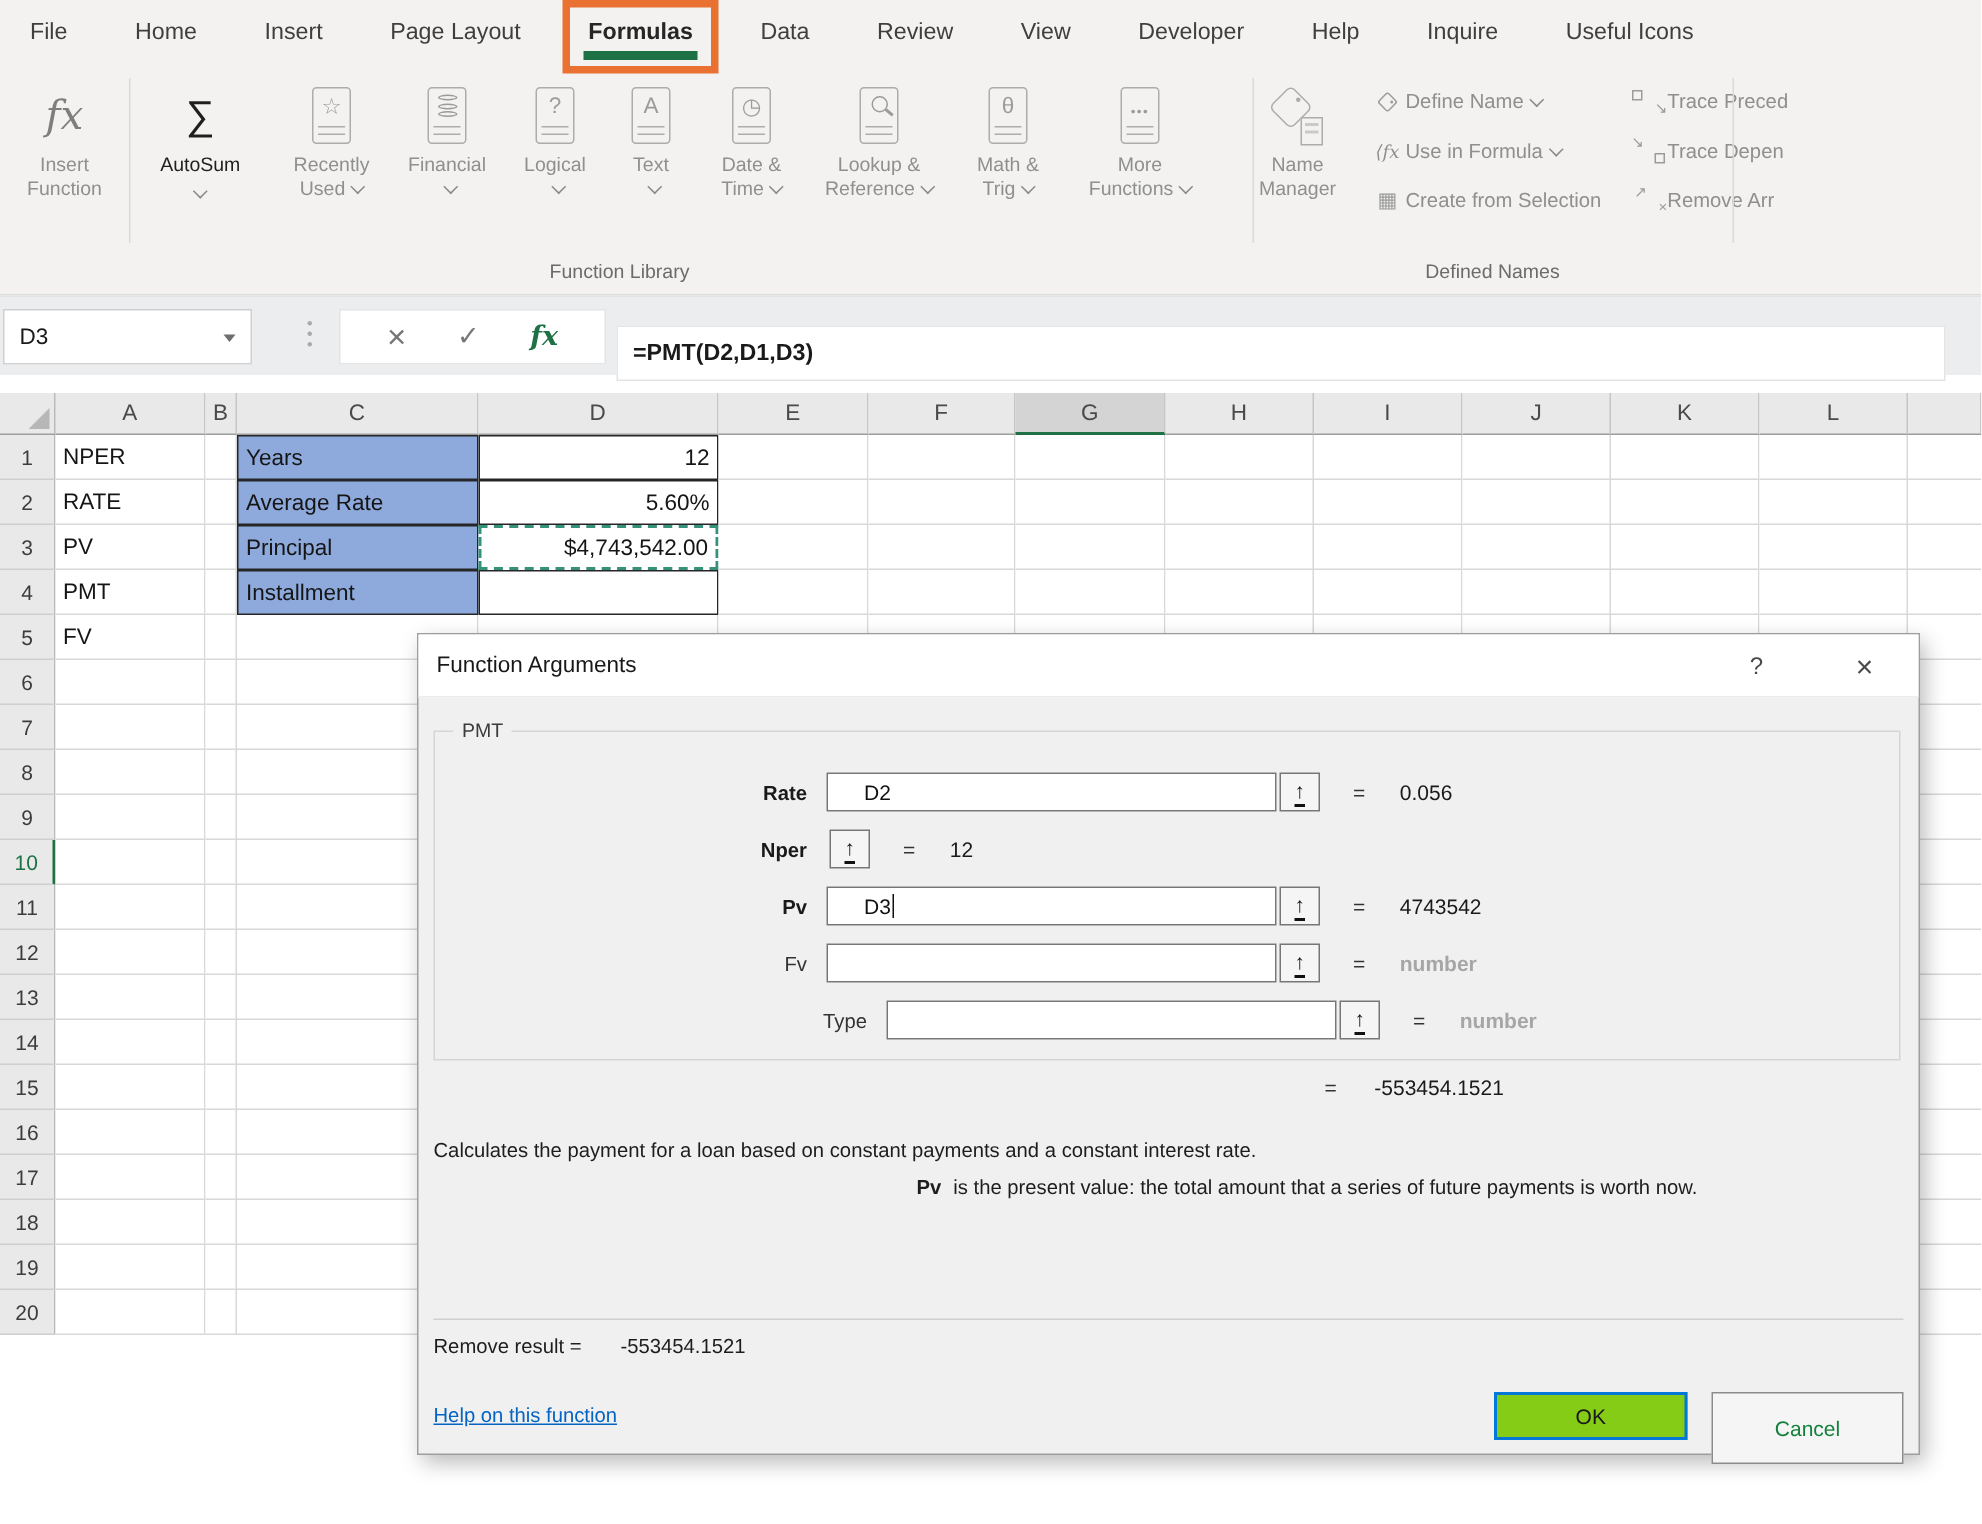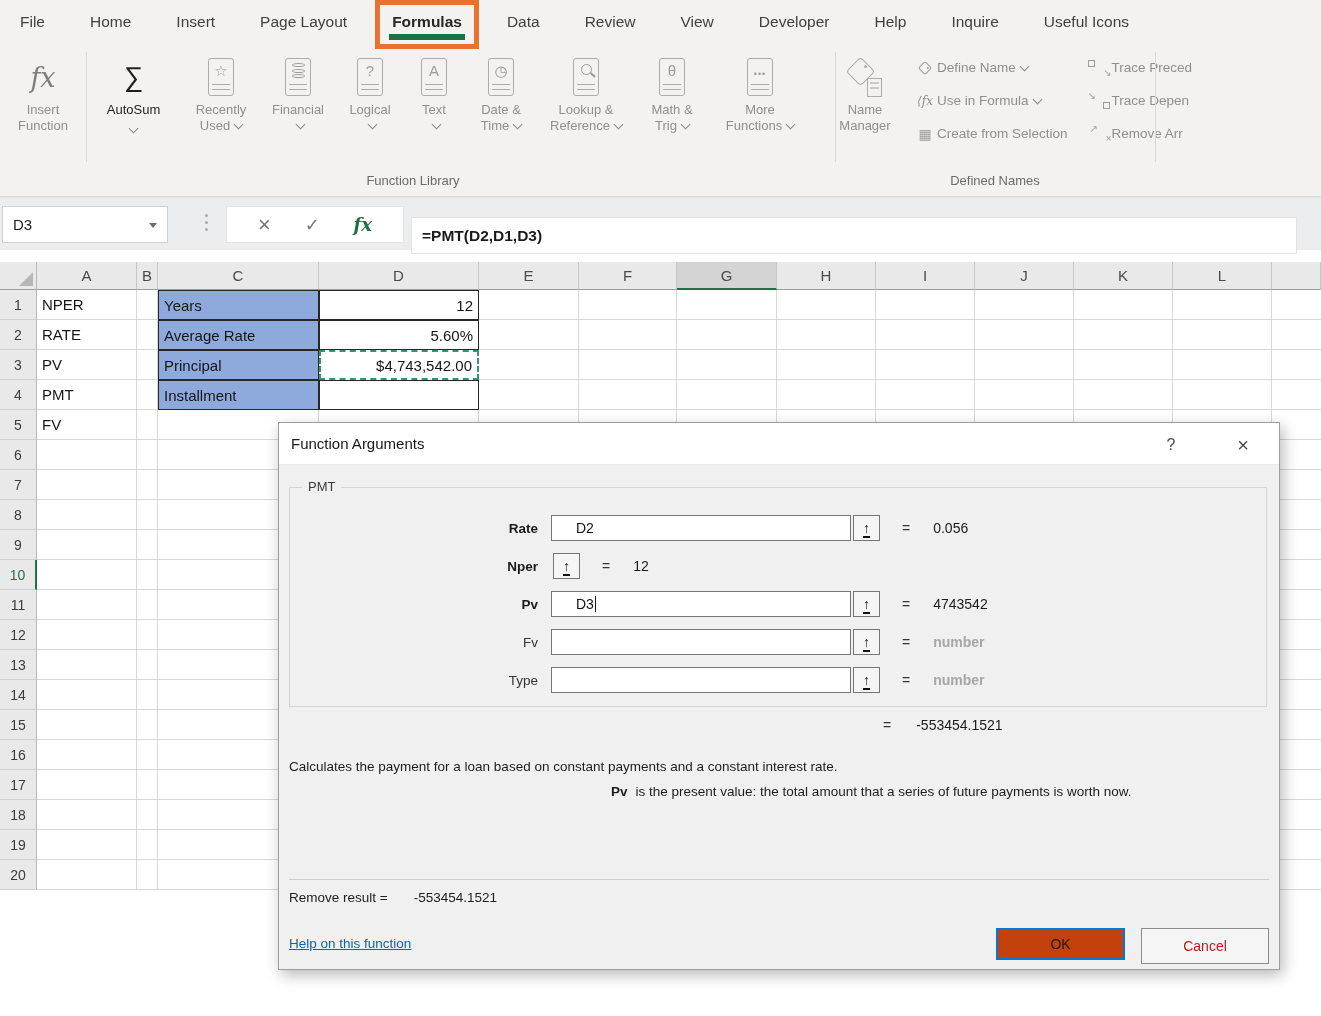--- a/index.html
+++ b/index.html
@@ -99,22 +99,22 @@
   .argres { margin-left:23px; font-size:14px; color:#1A1A1A; }
   .argres.placeholder { color:#A6A6A6; font-weight:600; }
   .dlg-eqline { position:absolute; left:604px; top:294px; font-size:14px; color:#333; }
   .dlg-eqline .v { margin-left:25px; color:#1A1A1A; }
   .dlg-desc { position:absolute; left:10px; top:336px; right:20px; font-size:13.5px; color:#1D1D1D; }
   .dlg-arghelp { position:absolute; left:332px; top:361px; right:24px; font-size:13.5px; color:#1D1D1D; }
   .dlg-arghelp b { margin-right:8px; }
   .dlg-sep { position:absolute; left:10px; top:456px; right:10px; height:1px; background:#CFCFCF; }
   .dlg-fres { position:absolute; left:10px; top:467px; display:flex; align-items:center; gap:26px; font-size:13.5px; color:#1D1D1D; }
   .dlg-link { position:absolute; left:10px; top:513px; font-size:13.5px; color:#0563C1; text-decoration:underline; cursor:pointer; }
-  .dlg-ok { position:absolute; left:717px; top:505px; width:129px; height:32px; background:#c2410c; border:2px solid #0078D7; display:flex; align-items:center; justify-content:center; font-size:14px; color:#1A1A1A; cursor:default; }
-  .dlg-cancel { position:absolute; left:862px; top:505px; width:128px; height:36px; background:#F5F5F5; border:1px solid #8C8C8C; display:flex; align-items:center; justify-content:center; font-size:14px; color:#b91c1c; cursor:default; }
+  .dlg-ok { position:absolute; left:717px; top:505px; width:129px; height:32px; background:#84cc16; border:2px solid #0078D7; display:flex; align-items:center; justify-content:center; font-size:14px; color:#1A1A1A; cursor:default; }
+  .dlg-cancel { position:absolute; left:862px; top:505px; width:128px; height:48px; background:#F5F5F5; border:1px solid #8C8C8C; display:flex; align-items:center; justify-content:center; font-size:14px; color:#15803d; cursor:default; }
 </style>
 </head>
 <body>
 
 <div class="stage">
 
   <div class="ribbon">
     <div class="tabs" id="tabs">
         <div class="tab"><span class="tlbl">File</span></div>
         <div class="tab"><span class="tlbl">Home</span></div>
@@ -643,21 +643,21 @@
         </div>
         <div class="argrow" style="top: 206px;">
           <div class="arglabel">Fv</div>
           <div class="arginput"></div>
           <div class="collbtn">
             <span class="collarrow"></span>
           </div>
           <span class="argeq">=</span>
           <span class="argres placeholder">number</span>
         </div>
-        <div class="argrow" style="top: 244px;">
+        <div class="argrow" style="top: 244px; margin-left: 40px;">
           <div class="arglabel">Type</div>
           <div class="arginput"></div>
           <div class="collbtn">
             <span class="collarrow"></span>
           </div>
           <span class="argeq">=</span>
           <span class="argres placeholder">number</span>
         </div>
       </div>
 

